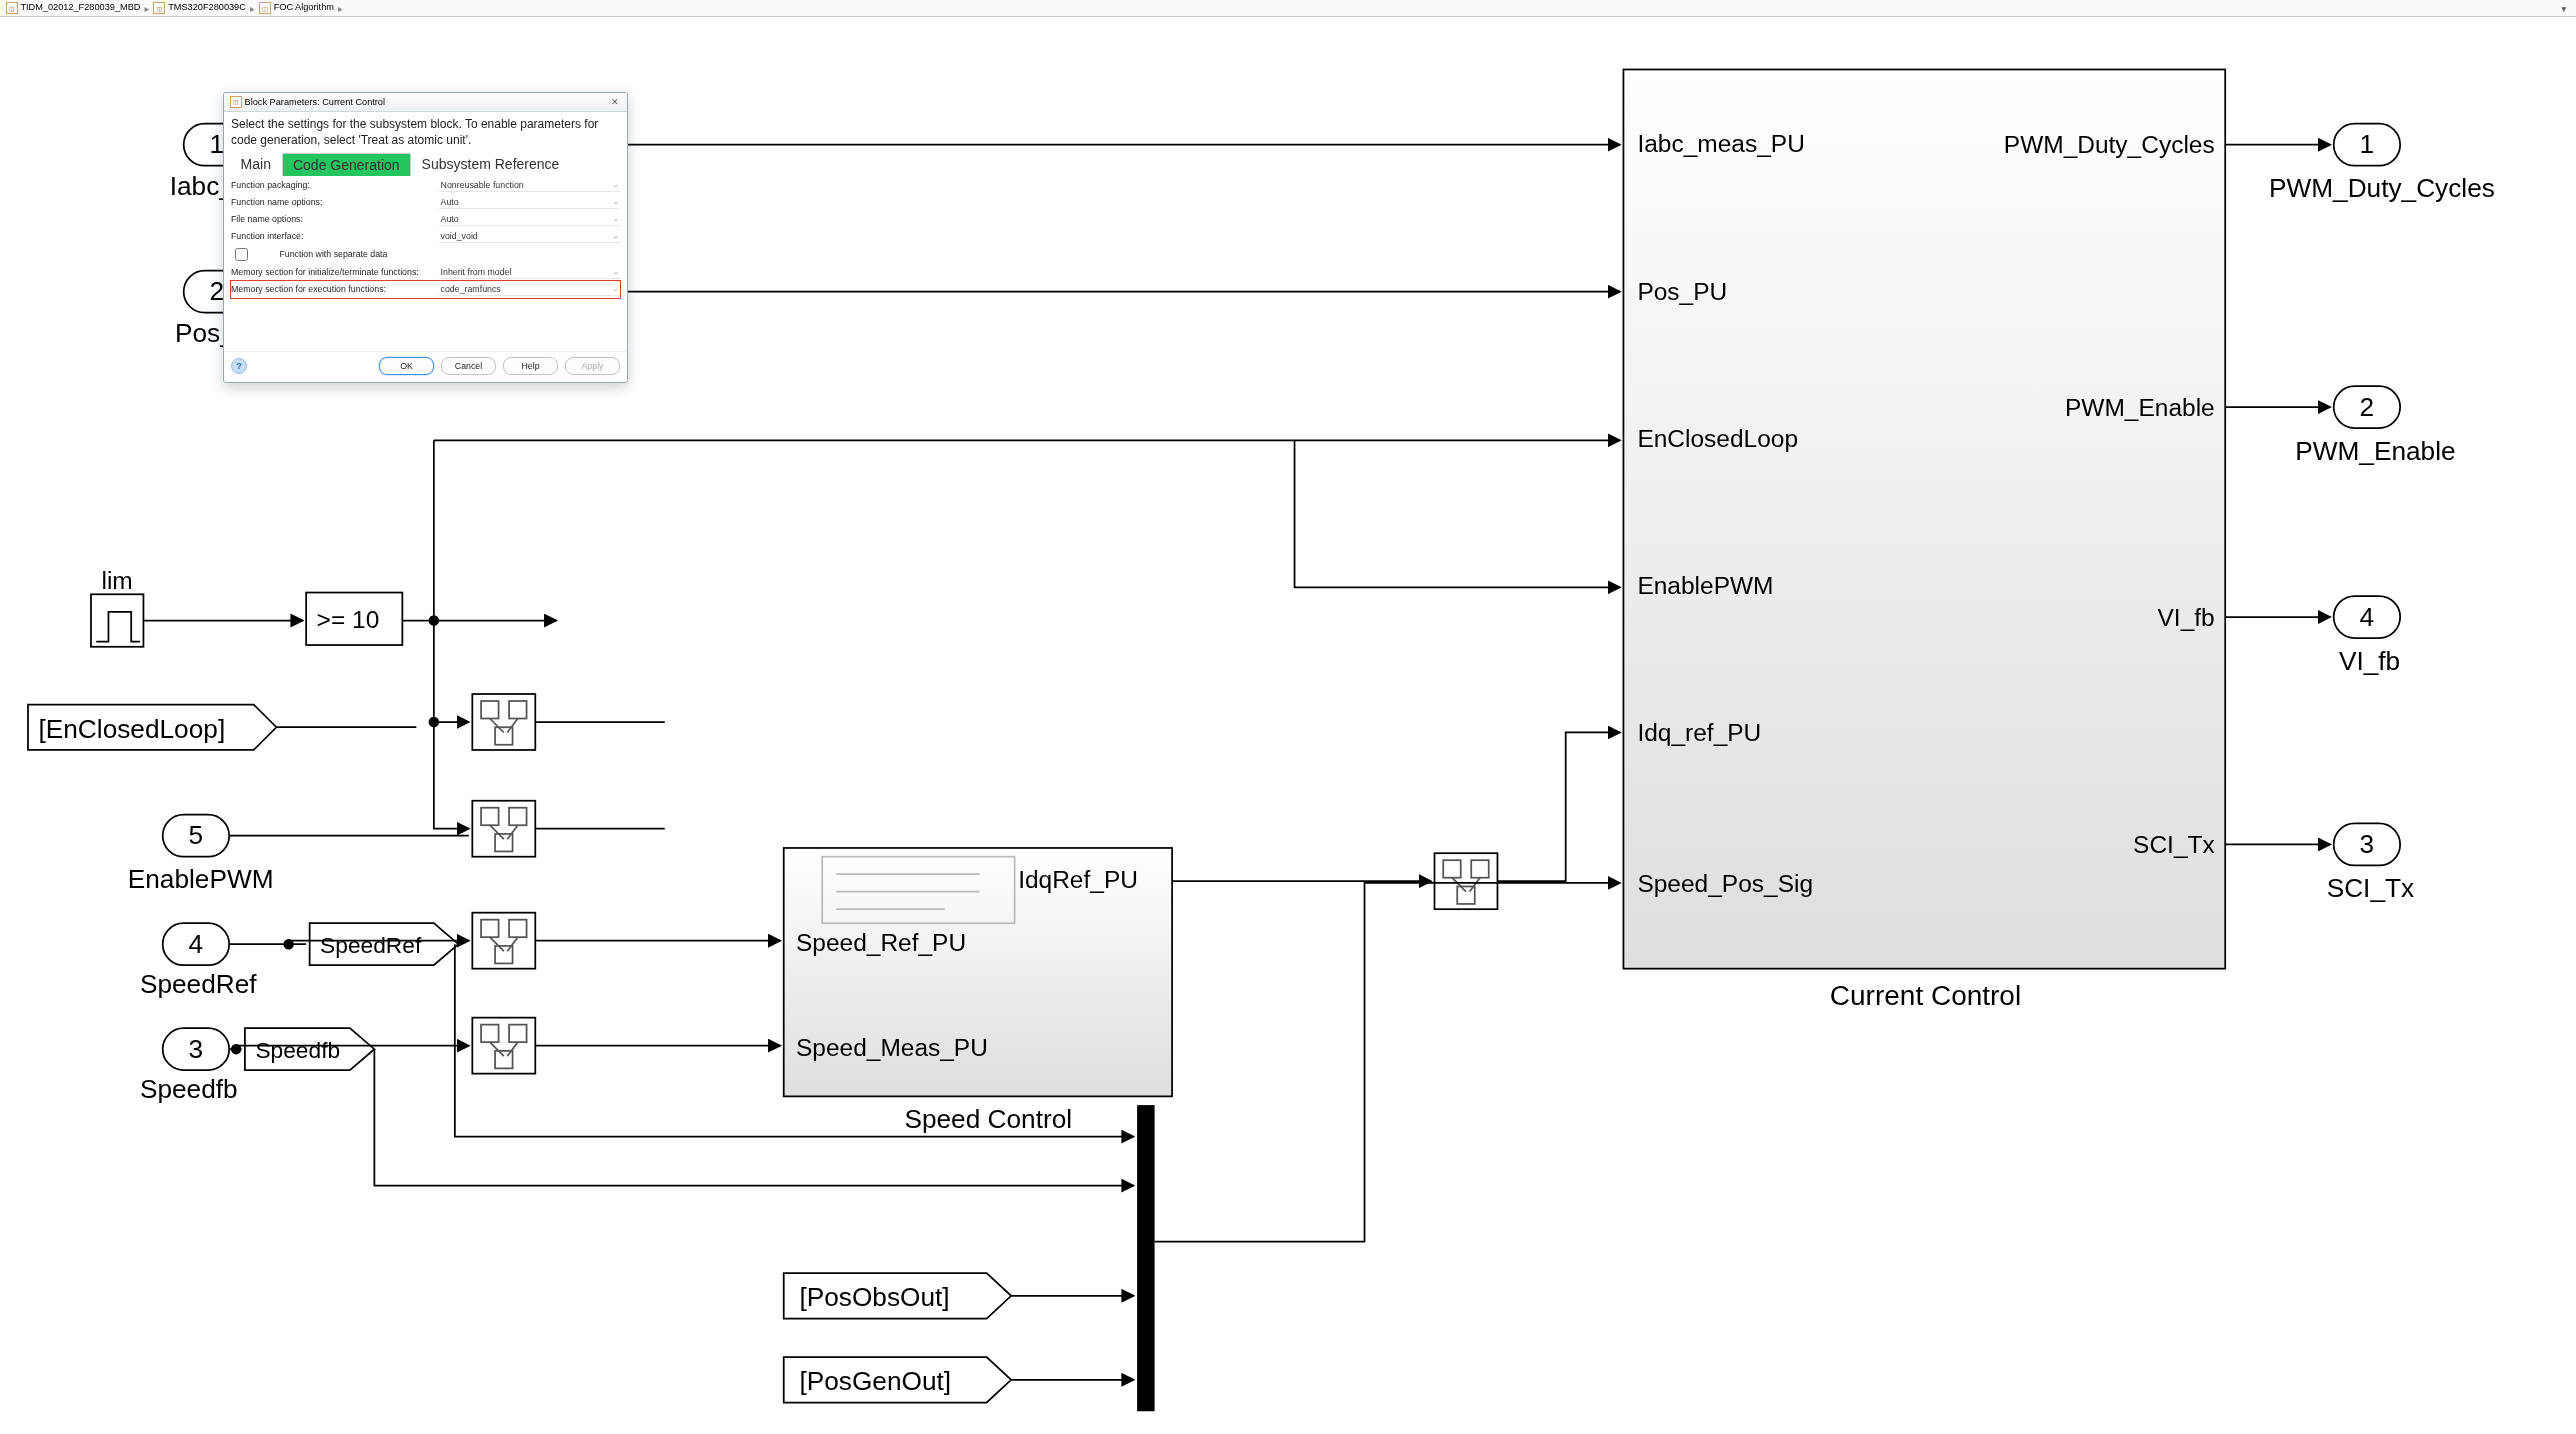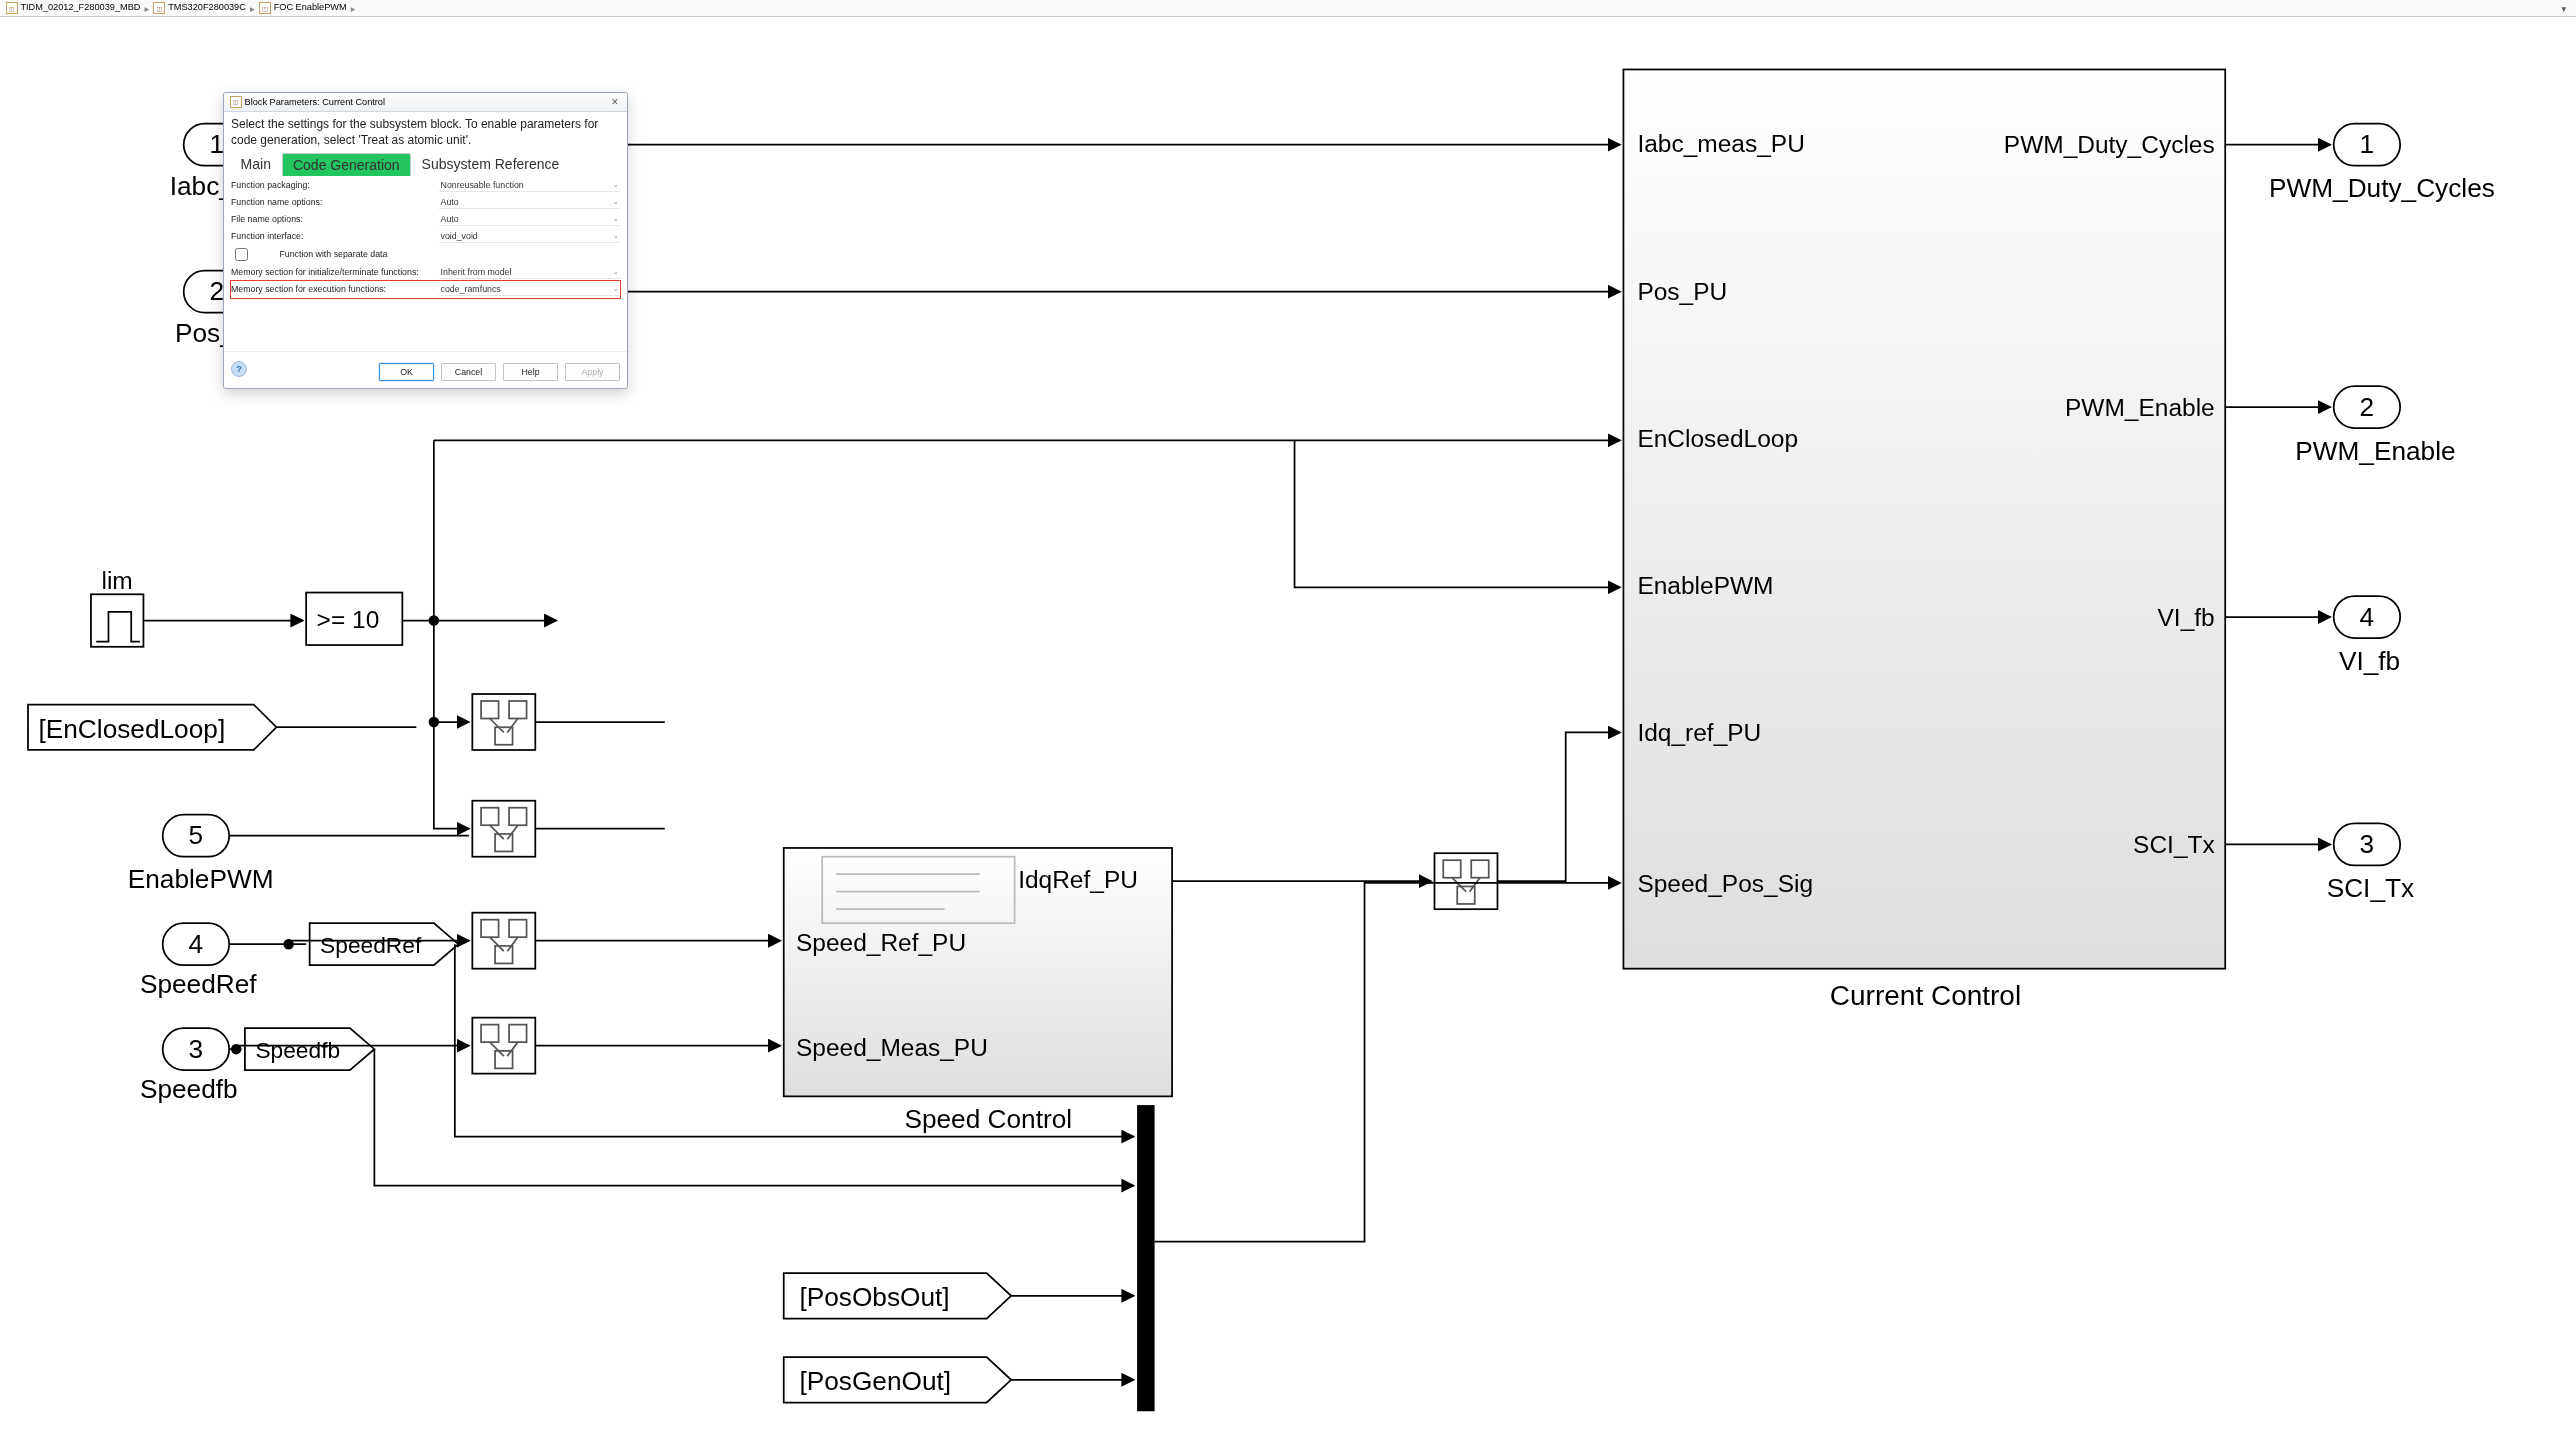--- a/index.html
+++ b/index.html
@@ -176,24 +176,23 @@
     font-weight: bold;
     font-size: 9.2px;
     border: 0.7px solid #9cbbe0;
   }
   .dialog .buttons .spacer { flex: 1; }
   .dialog .buttons button {
     min-width: 55px;
     padding: 2.8px 10px;
     border: 0.7px solid #bfc4ca;
     background: #fdfdfd;
-    border-radius: 1px;
+    border-radius: 8px;
     font-size: 8.8px;
     color: #222;
-    margin-top: 6px;
   }
   .dialog .buttons button.primary {
     border-color: #3d8fe8;
     box-shadow: 0 0 0 0.7px rgba(61,143,232,.25);
   }
   .dialog .buttons button.disabled {
     color: #aaa;
   }
 </style>
 </head>
@@ -205,21 +204,21 @@
     <span>TIDM_02012_F280039_MBD</span>
   </span>
   <span class="chev">▸</span>
   <span class="seg">
     <span class="bc-icon">◫</span>
     <span>TMS320F280039C</span>
   </span>
   <span class="chev">▸</span>
   <span class="seg">
     <span class="bc-icon">◫</span>
-    <span>FOC EnablePWM</span>
+    <span>FOC Algorithm</span>
   </span>
   <span class="chev">▸</span>
   <span class="bc-dropdown">▾</span>
 </div>
 
 <div class="canvas-wrap">
 
 <svg class="diagram" viewBox="0 0 1465 810" preserveAspectRatio="xMinYMin meet" style="font-size:14px">
   <defs>
     <marker id="arrow" markerWidth="8" markerHeight="8" refX="7" refY="4" orient="auto">

